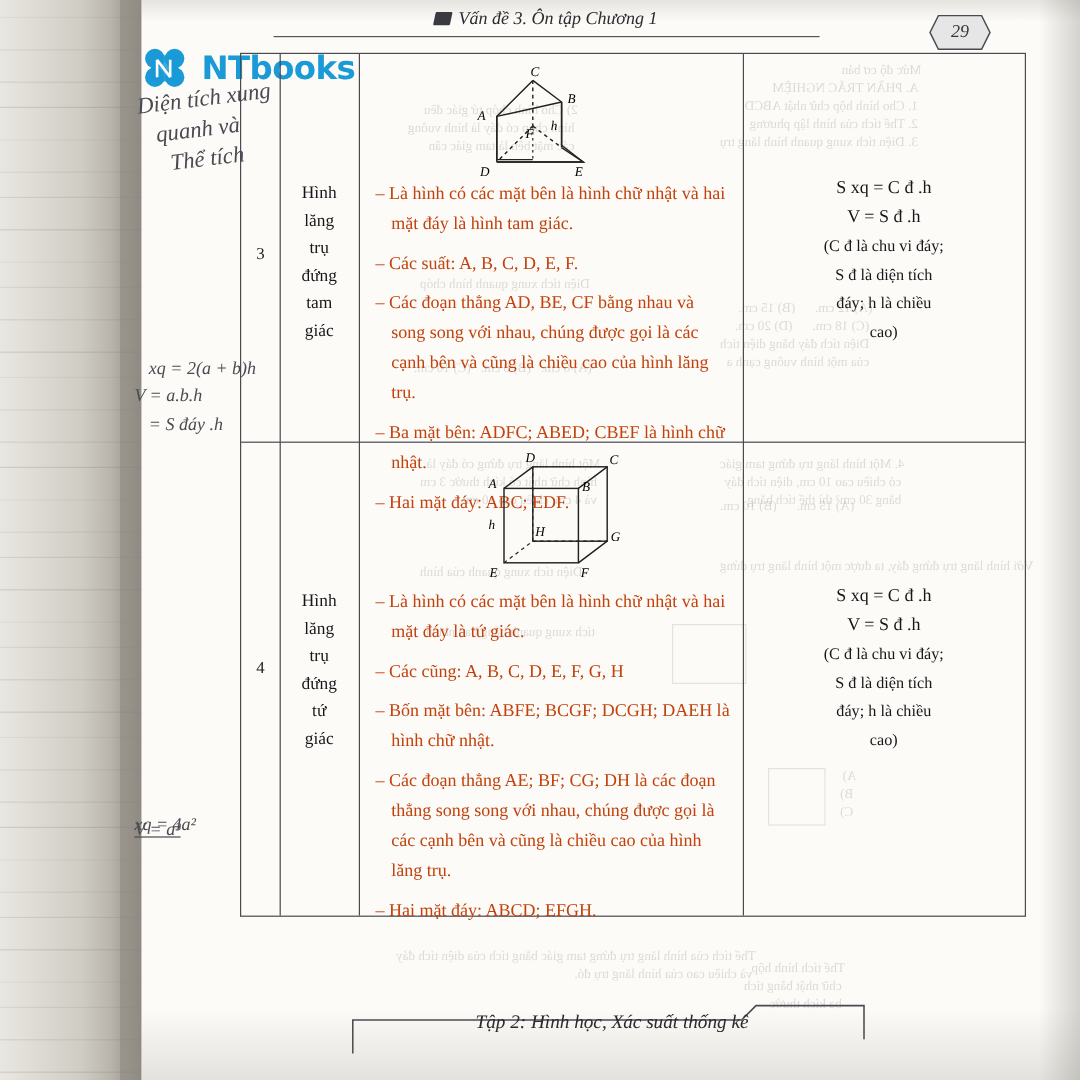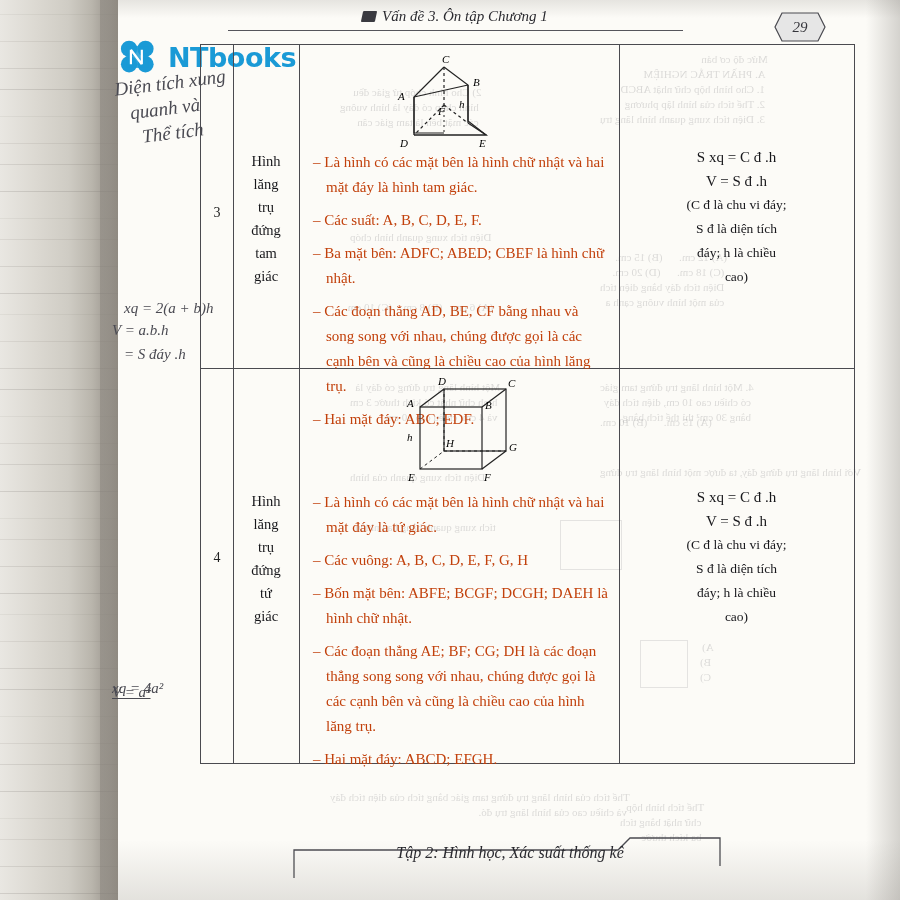--- a/index.html
+++ b/index.html
@@ -292,22 +292,22 @@
       <text x="97" y="33" font-size="11" font-style="italic" font-family="Liberation Serif, serif">B</text>
       <text x="62" y="62" font-size="11" font-style="italic" font-family="Liberation Serif, serif">F</text>
       <text x="83" y="55" font-size="11" font-style="italic" font-family="Liberation Serif, serif">h</text>
       <text x="24" y="94" font-size="11" font-style="italic" font-family="Liberation Serif, serif">D</text>
       <text x="103" y="94" font-size="11" font-style="italic" font-family="Liberation Serif, serif">E</text>
     </svg>
 
     <div class="desc" style="left:112px;top:105px;width:295px;">
       <p>– Là hình có các mặt bên là hình chữ nhật và hai mặt đáy là hình tam giác.</p>
       <p>– Các suất: A, B, C, D, E, F.</p>
+      <p>– Các đoạn thẳng AD, BE, CF bằng nhau và song song với nhau, chúng được gọi là các cạnh bên và cũng là chiều cao của hình lăng trụ.</p>
       <p>– Ba mặt bên: ADFC; ABED; CBEF là hình chữ nhật.</p>
-      <p>– Các đoạn thẳng AD, BE, CF bằng nhau và song song với nhau, chúng được gọi là các cạnh bên và cũng là chiều cao của hình lăng trụ.</p>
       <p>– Hai mặt đáy: ABC; EDF.</p>
     </div>
 
     <div class="formula" style="left:418px;top:100px;width:235px;">
       <div>S xq = C đ .h</div>
       <div>V = S đ .h</div>
       <div class="sm">(C đ là chu vi đáy;</div>
       <div class="sm">S đ là diện tích</div>
       <div class="sm">đáy; h là chiều</div>
       <div class="sm">cao)</div>
@@ -339,21 +339,21 @@
       <text x="99" y="34" font-size="11" font-style="italic" font-family="Liberation Serif, serif">B</text>
       <text x="21" y="66" font-size="11" font-style="italic" font-family="Liberation Serif, serif">h</text>
       <text x="60" y="72" font-size="11" font-style="italic" font-family="Liberation Serif, serif">H</text>
       <text x="123" y="76" font-size="11" font-style="italic" font-family="Liberation Serif, serif">G</text>
       <text x="22" y="106" font-size="11" font-style="italic" font-family="Liberation Serif, serif">E</text>
       <text x="98" y="106" font-size="11" font-style="italic" font-family="Liberation Serif, serif">F</text>
     </svg>
 
     <div class="desc" style="left:112px;top:445px;width:300px;">
       <p>– Là hình có các mặt bên là hình chữ nhật và hai mặt đáy là tứ giác.</p>
-      <p>– Các vuông: A, B, C, D, E, F, G, H</p>
+      <p>– Các cũng: A, B, C, D, E, F, G, H</p>
       <p>– Bốn mặt bên: ABFE; BCGF; DCGH; DAEH là hình chữ nhật.</p>
       <p>– Các đoạn thẳng AE; BF; CG; DH là các đoạn thẳng song song với nhau, chúng được gọi là các cạnh bên và cũng là chiều cao của hình lăng trụ.</p>
       <p>– Hai mặt đáy: ABCD; EFGH.</p>
     </div>
 
     <div class="formula" style="left:418px;top:440px;width:235px;">
       <div>S xq = C đ .h</div>
       <div>V = S đ .h</div>
       <div class="sm">(C đ là chu vi đáy;</div>
       <div class="sm">S đ là diện tích</div>

